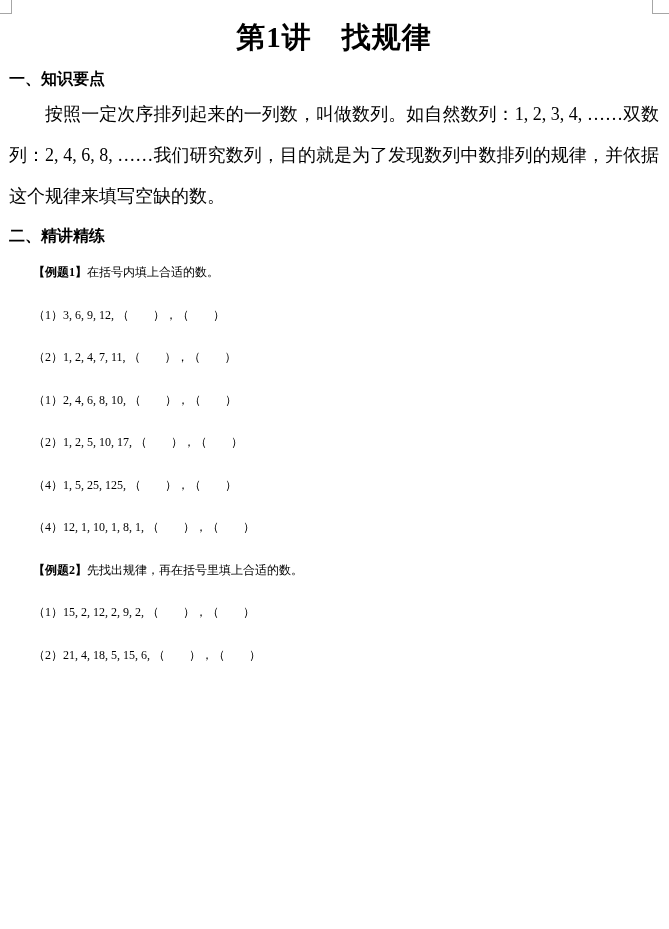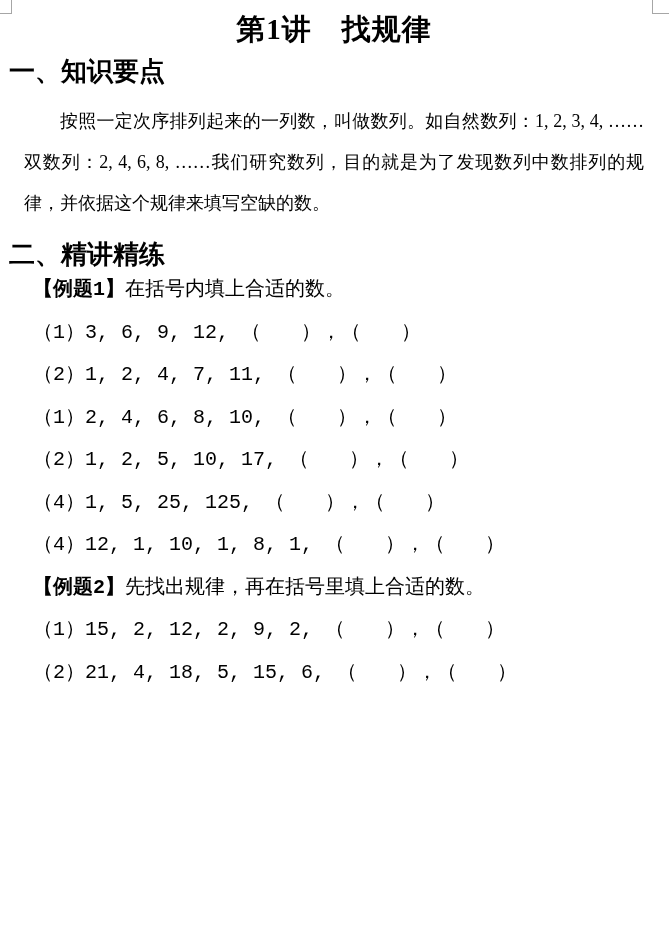--- a/index.html
+++ b/index.html
@@ -16,49 +16,48 @@
   .crop-mark.tl {
     left: 0; width: 11px; height: 13px;
     border-right: 1px solid #a6a6a6;
     border-bottom: 1px solid #a6a6a6;
   }
   .crop-mark.tr {
     right: 0; width: 16px; height: 13px;
     border-left: 1px solid #a6a6a6;
     border-bottom: 1px solid #a6a6a6;
   }
-  .content { padding: 6px 10px 0 9px; }
+  .content { padding: 14px 10px 0 9px; }
   .title {
     margin: 0;
     font-size: 29px;
     line-height: 46px;
     font-weight: bold;
     text-align: center;
     letter-spacing: 1px;
   }
   .sec-heading {
     margin: 4px 0 0 0;
-    font-size: 26px;
+    font-size: 16px;
     line-height: 30px;
     font-weight: bold;
     font-family: "Liberation Sans", "DejaVu Sans", sans-serif;
   }
   .para {
-    margin: 15px;
+    margin: 0;
     font-size: 18px;
     line-height: 41px;
     text-indent: 2em;
     text-align: justify;
   }
   .lead, .item {
     margin: 0 0 0 24px;
-    font-size: 20px;
+    font-size: 12px;
     line-height: 42.5px;
     white-space: pre-wrap;
-    font-family: Liberation Mono, monospace;
   }
   .lead .lbl { font-weight: bold; }
 </style>
 </head>
 <body>
 
 <div class="page">
   <div class="crop-mark tl"></div>
   <div class="crop-mark tr"></div>
 

